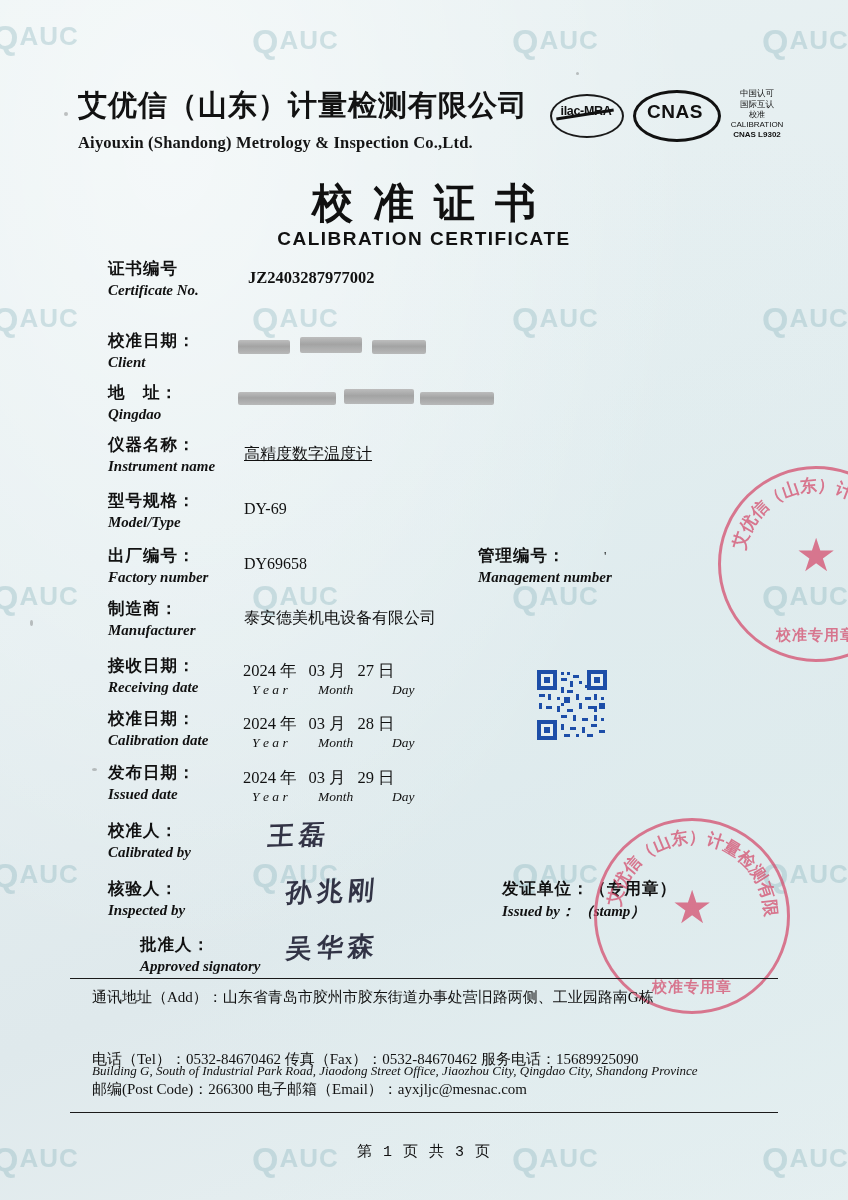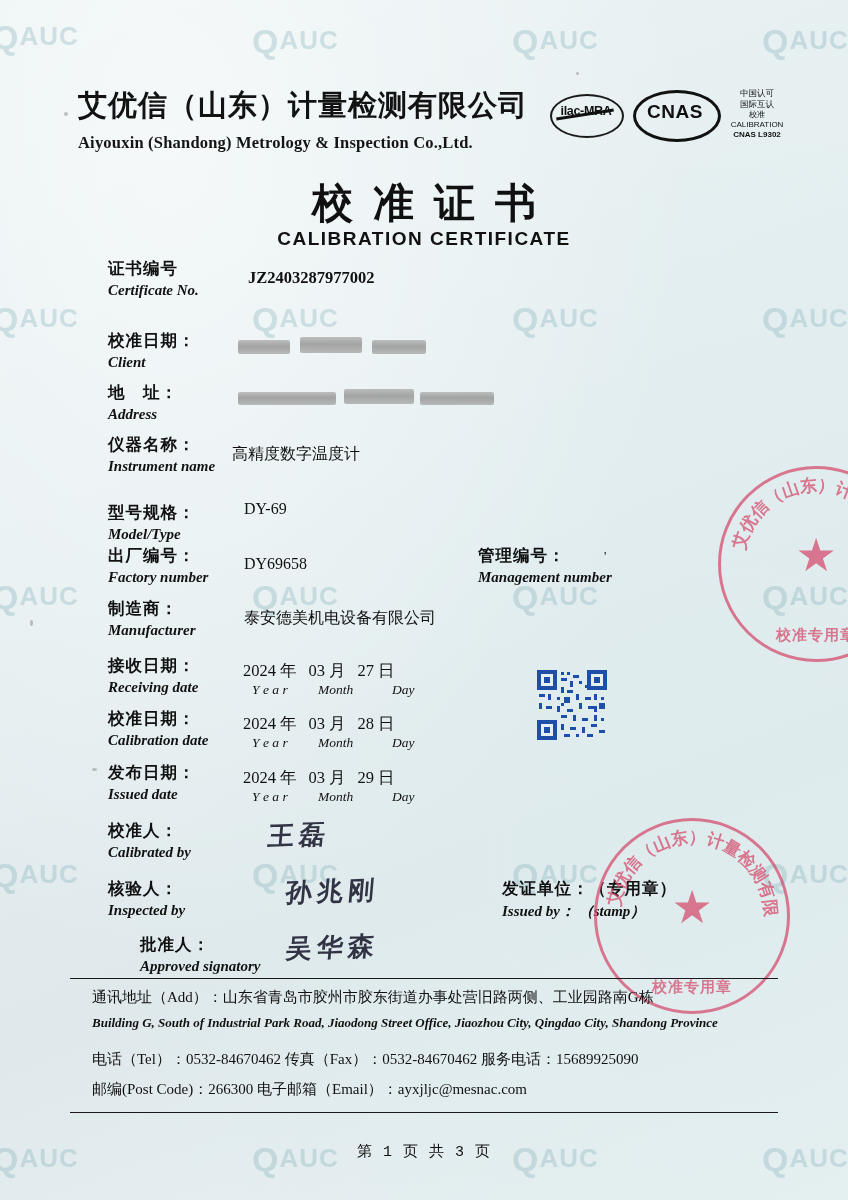--- a/index.html
+++ b/index.html
@@ -286,22 +286,23 @@
   .foot {
     position: absolute;
     left: 92px;
     font-family: "Liberation Serif", serif;
     font-size: 15px;
     color: #111;
     white-space: nowrap;
   }
   .foot-it {
     font-style: italic;
-    font-weight: bold;
+    font-weight: normal;
     font-size: 13px;
+    margin-top: 48px;
   }
   .pagenum {
     position: absolute;
     left: 0; right: 0;
     top: 1142px;
     text-align: center;
     font-family: Liberation Mono, monospace;
     font-size: 15px;
     color: #111;
     letter-spacing: 1px;
@@ -381,33 +382,33 @@
     <div class="field" style="top:330px;">
       <div class="lbl-cn">校准日期：</div>
       <div class="lbl-en">Client</div>
     </div>
     <div class="redact" style="left:238px; top:340px; width:52px; height:14px;"></div>
     <div class="redact" style="left:300px; top:337px; width:62px; height:16px;"></div>
     <div class="redact" style="left:372px; top:340px; width:54px; height:14px;"></div>
 
     <div class="field" style="top:382px;">
       <div class="lbl-cn">地　址：</div>
-      <div class="lbl-en">Address</div>
+      <div class="lbl-en">Qingdao</div>
     </div>
     <div class="redact" style="left:238px; top:392px; width:98px; height:13px;"></div>
     <div class="redact" style="left:344px; top:389px; width:70px; height:15px;"></div>
     <div class="redact" style="left:420px; top:392px; width:74px; height:13px;"></div>
 
     <div class="field" style="top:434px;">
       <div class="lbl-cn">仪器名称：</div>
       <div class="lbl-en">Instrument name</div>
     </div>
-    <div class="val" style="left:232px; top:444px;">高精度数字温度计</div>
-
-    <div class="field" style="top:490px;margin-top:12px;">
+    <div class="val" style="left:244px; top:444px;text-decoration:underline;">高精度数字温度计</div>
+
+    <div class="field" style="top:490px;">
       <div class="lbl-cn">型号规格：</div>
       <div class="lbl-en">Model/Type</div>
     </div>
     <div class="val" style="left:244px; top:500px;">DY-69</div>
 
     <div class="field" style="top:545px;">
       <div class="lbl-cn">出厂编号：</div>
       <div class="lbl-en">Factory number</div>
     </div>
     <div class="val" style="left:244px; top:555px;">DY69658</div>

